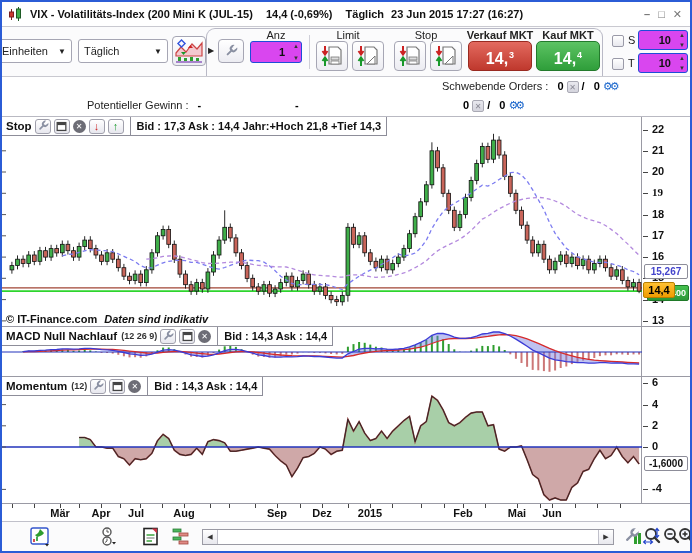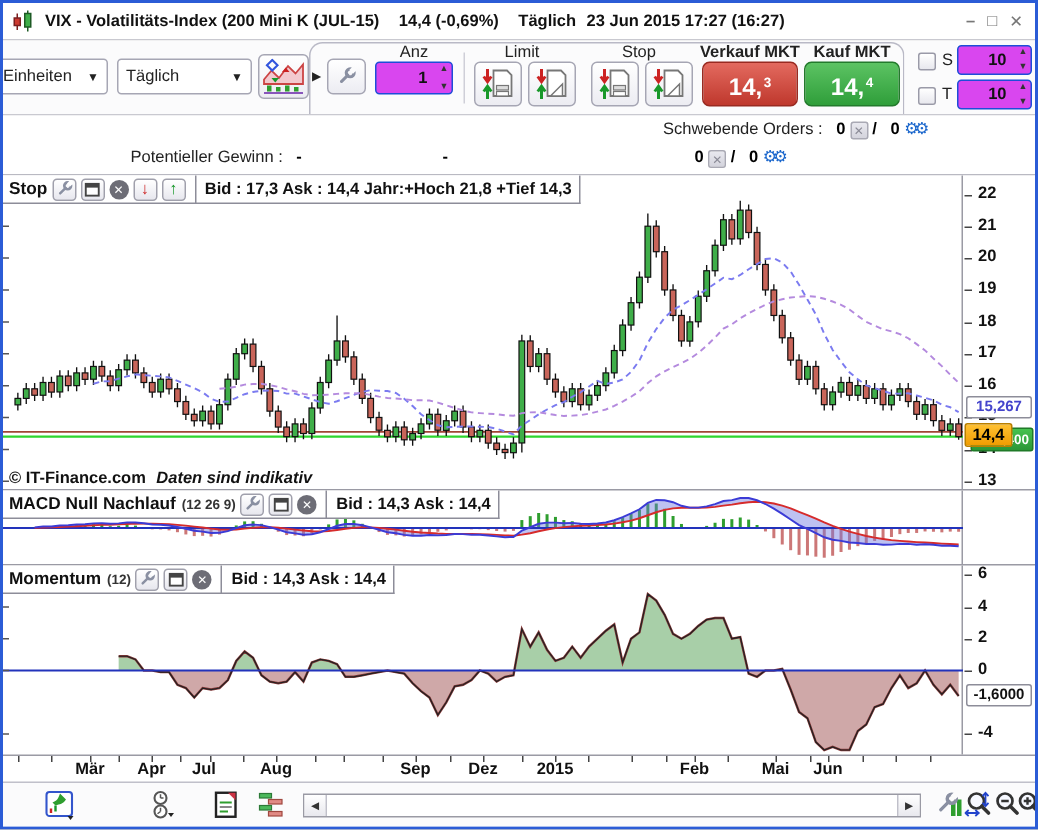--- a/index.html
+++ b/index.html
@@ -477,21 +477,21 @@
         <div class="valbox" id="mabox" style="top: 147px;">15,267</div>
         <div id="lastgreen" style="top: 168px;">14,400</div>
         <div id="lastprice" style="top: 165px;">14,4</div>
       <div class="tick" style="top: 13px;"></div>
           <div class="ticklbl" style="top: 6px;">22</div>
           <div class="tick" style="top: 34px;"></div>
           <div class="ticklbl" style="top: 27px;">21</div>
           <div class="tick" style="top: 55px;"></div>
           <div class="ticklbl" style="top: 48px;">20</div>
           <div class="tick" style="top: 76px;"></div>
-          <div class="ticklbl" style="top: 69px;">19</div>
+          <div class="ticklbl" style="top: 69px; font-family: Liberation Serif, serif;">19</div>
           <div class="tick" style="top: 98px;"></div>
           <div class="ticklbl" style="top: 91px;">18</div>
           <div class="tick" style="top: 119px;"></div>
           <div class="ticklbl" style="top: 112px;">17</div>
           <div class="tick" style="top: 140px;"></div>
           <div class="ticklbl" style="top: 133px;">16</div>
           <div class="tick" style="top: 161px;"></div>
           <div class="ticklbl" style="top: 154px;">15</div>
           <div class="tick" style="top: 183px;"></div>
           <div class="ticklbl" style="top: 176px;">14</div>

